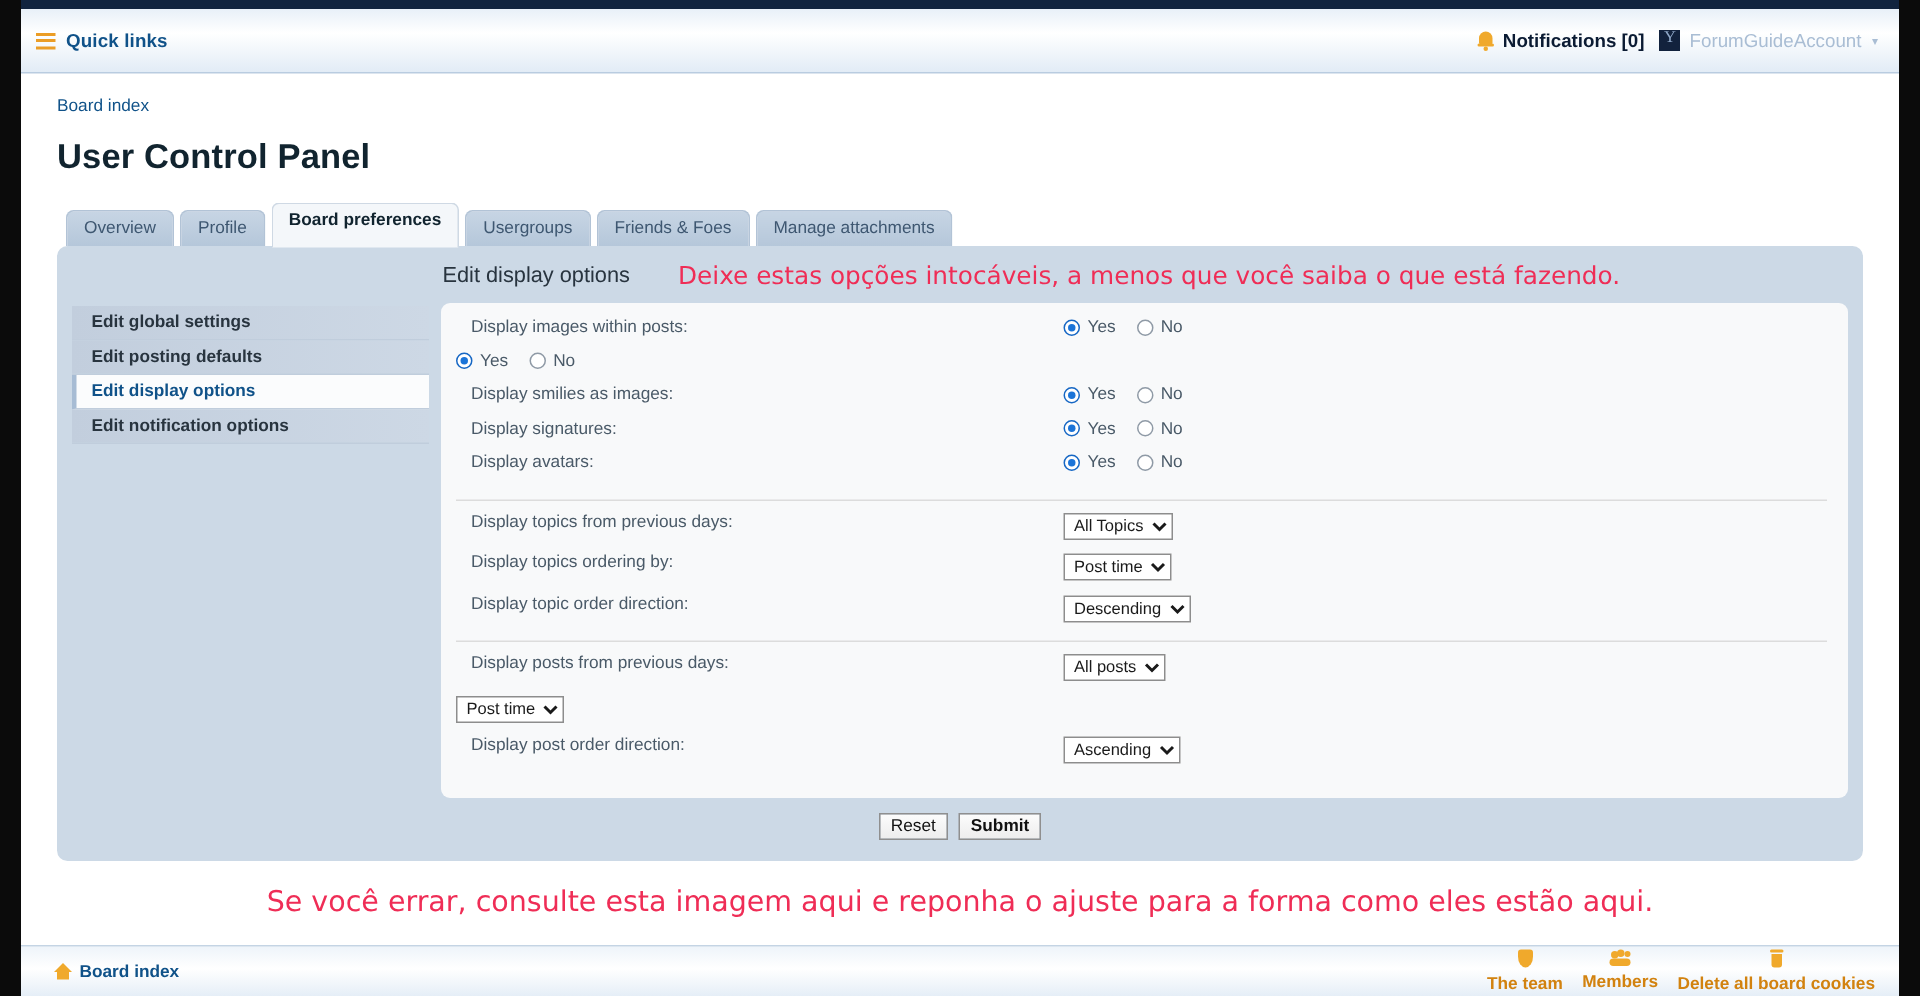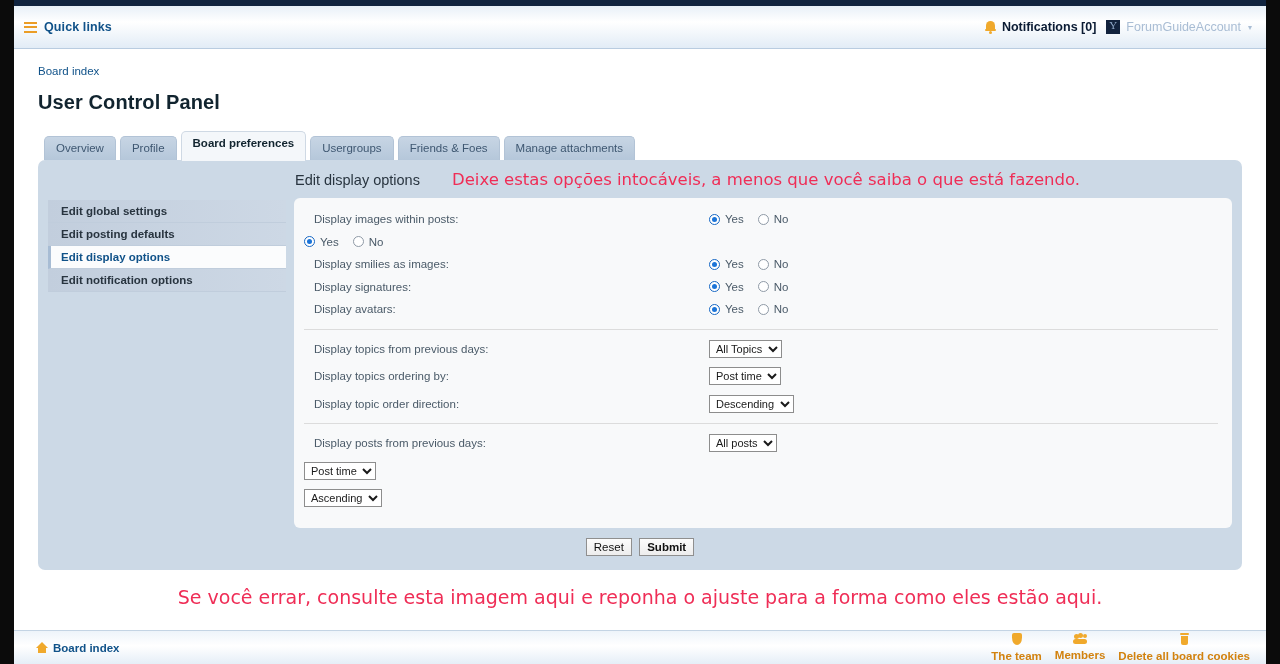--- a/index.html
+++ b/index.html
@@ -69,21 +69,21 @@
     font-size:11px; color:#8fa8c8; text-align:center; font-family:"Liberation Serif", serif;
   }
   .username { font-size:12.5px; color:#a9bdd4; }
   .caret-dn { font-size:8px; color:#a9bdd4; margin-left:1px; }
 
   
   .page-body { padding: 16px 24px 0 24px; background:#fff; }
   .breadcrumb { font-size:11.5px; color:#105289; margin-bottom:14px; }
   .breadcrumb a { color:#105289; text-decoration:none; }
   h1.page-title {
-    font-size:20px; font-weight:bold; color:#11242f; margin:0 0 17px 0;
+    font-size:23px; font-weight:bold; color:#11242f; margin:0 0 17px 0;
     font-family:"Liberation Sans", sans-serif; letter-spacing:.1px;
   }
 
   
   .tabs { display:flex; align-items:flex-end; gap:4px; padding-left:6px; position:relative; z-index:3; }
   .tab {
     background: linear-gradient(to bottom, #c7d5e4 0%, #b5c7da 100%);
     border:1px solid #b2c3d6; border-bottom:none;
     border-radius:5px 5px 0 0;
     padding:5px 11px 5px 11px;
@@ -137,21 +137,21 @@
   .content-card {
     flex:1 1 auto;
     background:#f8f9fa;
     border-radius:6px;
     margin-left:8px;
     padding:8px 14px 10px 10px;
   }
   .fieldset { border-bottom:1px solid #dcdcdc; padding:2px 0 8px 0; }
   .fieldset:last-of-type { border-bottom:none; }
 
-  .frow { display:flex; align-items:center; min-height:22.5px; }
+  .frow { display:flex; align-items:flex-start; min-height:22.5px; }
   .flabel { font-size:11.5px; color:#4a5a68; flex:0 0 405px; padding-left:10px; }
   .fctrl  { display:flex; align-items:center; }
 
   .radio-pair { display:flex; align-items:center; gap:14px; }
   .radio-opt  { display:flex; align-items:center; gap:5px; }
   .rb {
     width:11px; height:11px; border-radius:50%;
     border:1px solid #8f9aa6; background:#fff; display:inline-block; position:relative;
   }
   .rb.on { border-color:#1667c4; }
@@ -407,20 +407,21 @@
                 </div>
               </div>
               <div class="frow" style="margin-top:5px;">
                 <div class="fctrl">
                   <select class="sel">
                     <option>Post time</option>
                   </select>
                 </div>
               </div>
               <div class="frow" style="margin-top:5px;">
+                <div class="flabel">Display post order direction:</div>
                 <div class="fctrl">
                   <select class="sel">
                     <option>Ascending</option>
                   </select>
                 </div>
               </div>
             </div>
 
           </div>
         </div>

